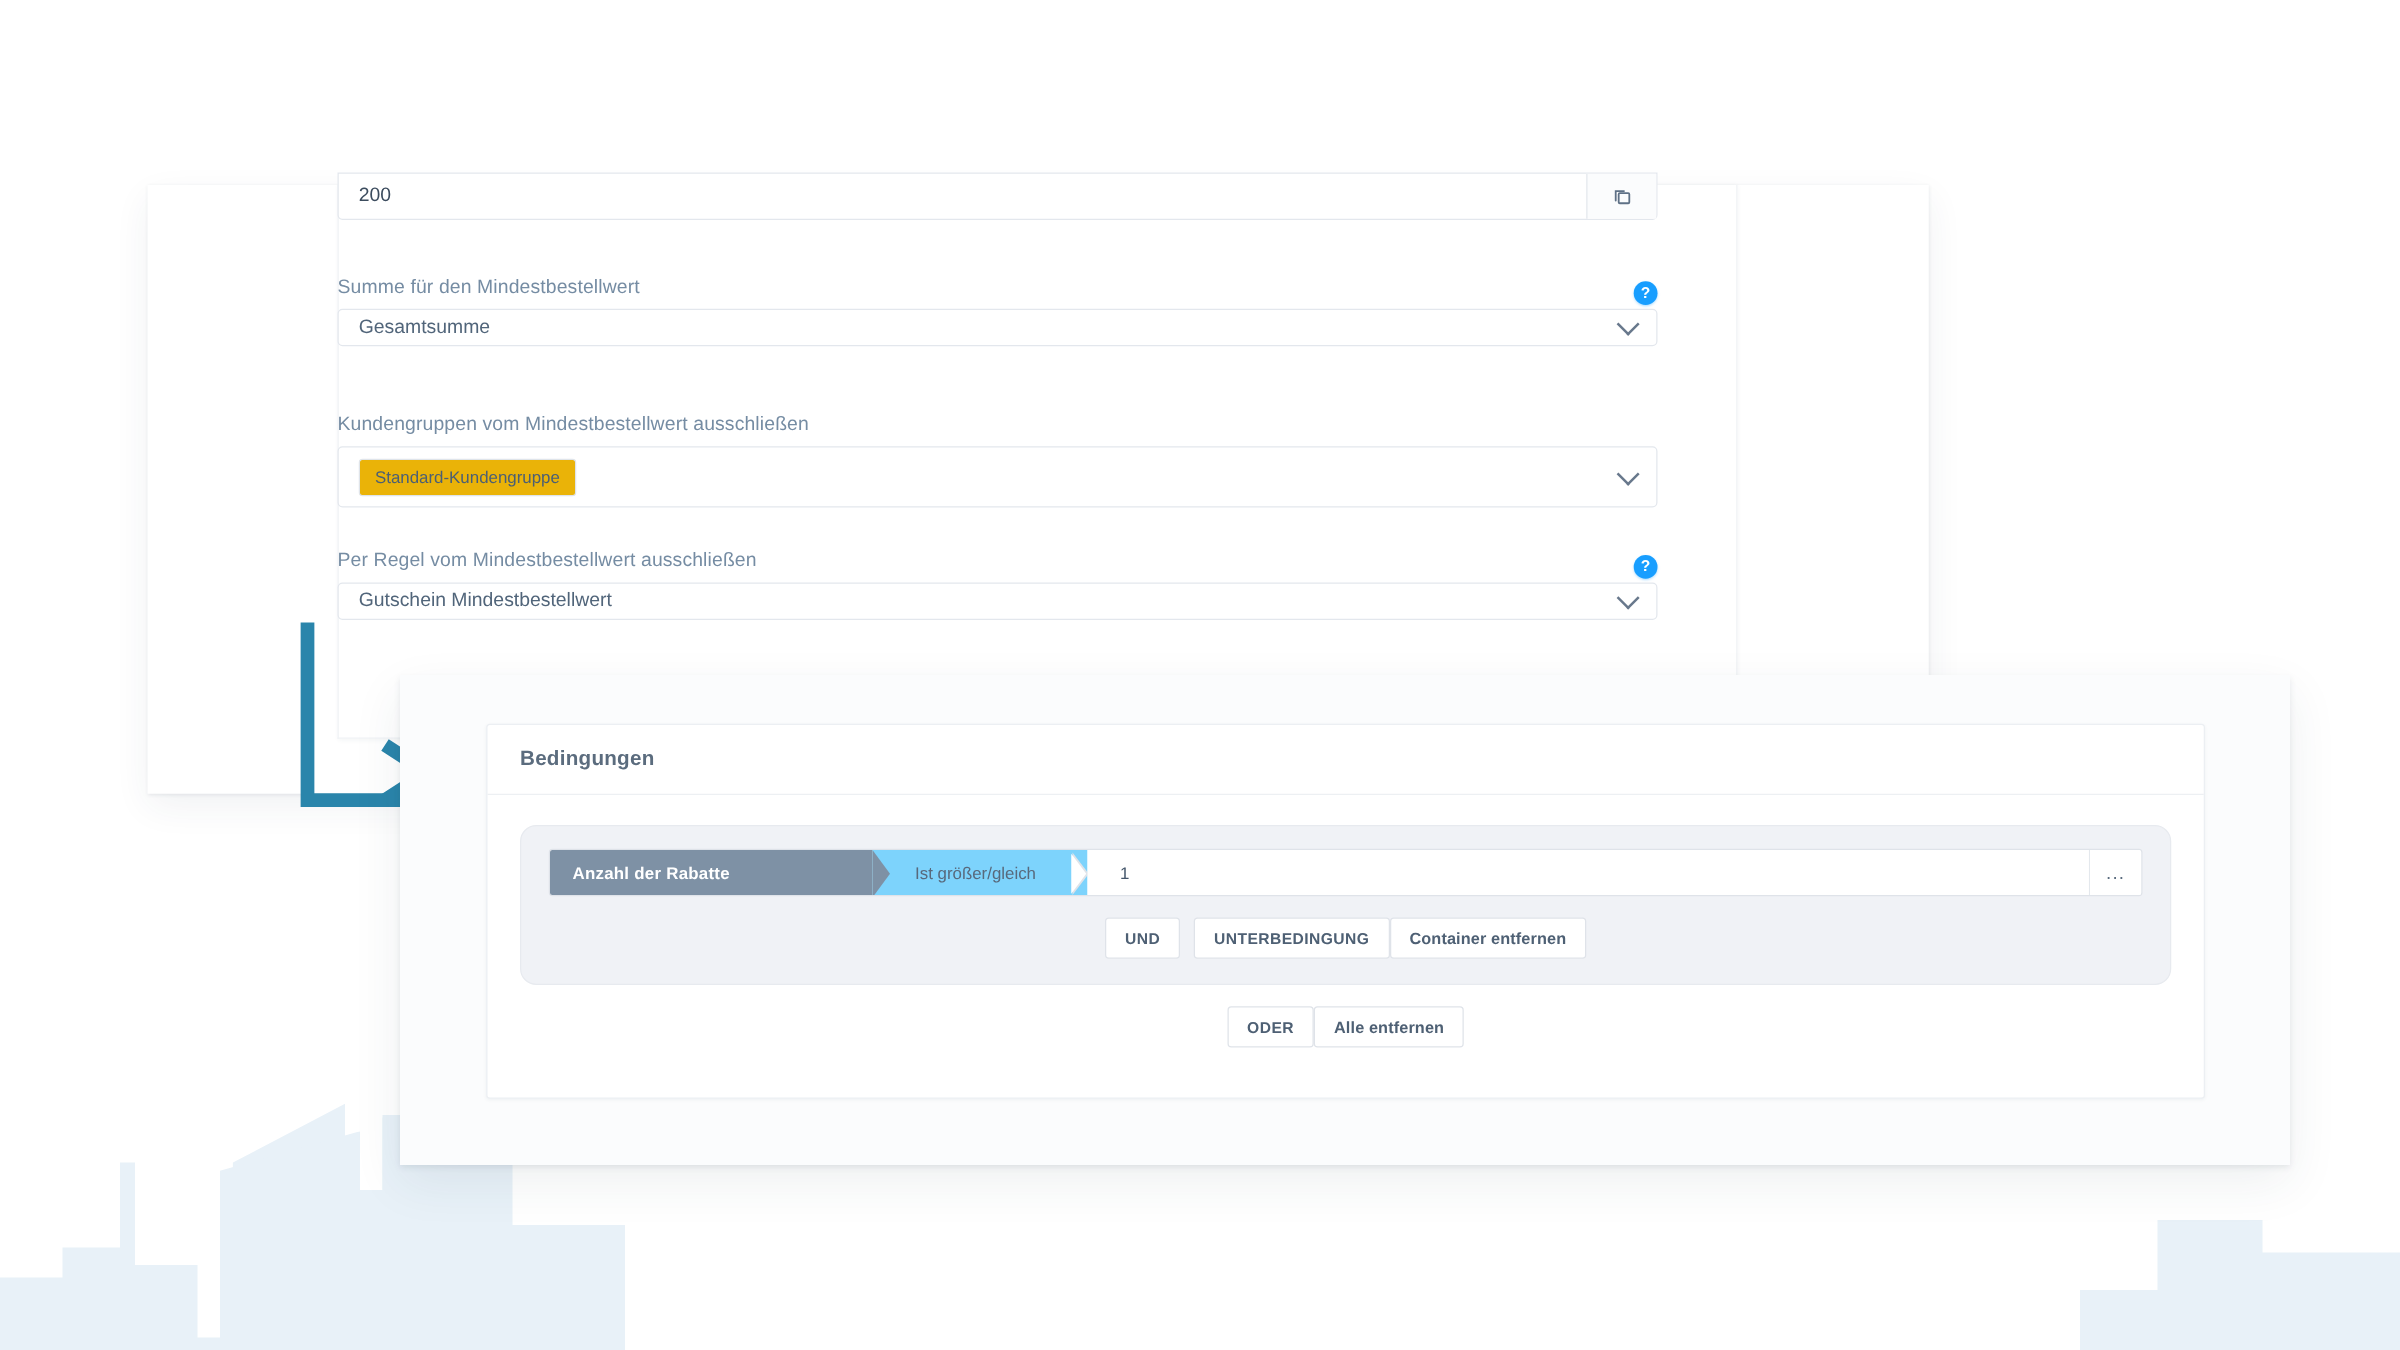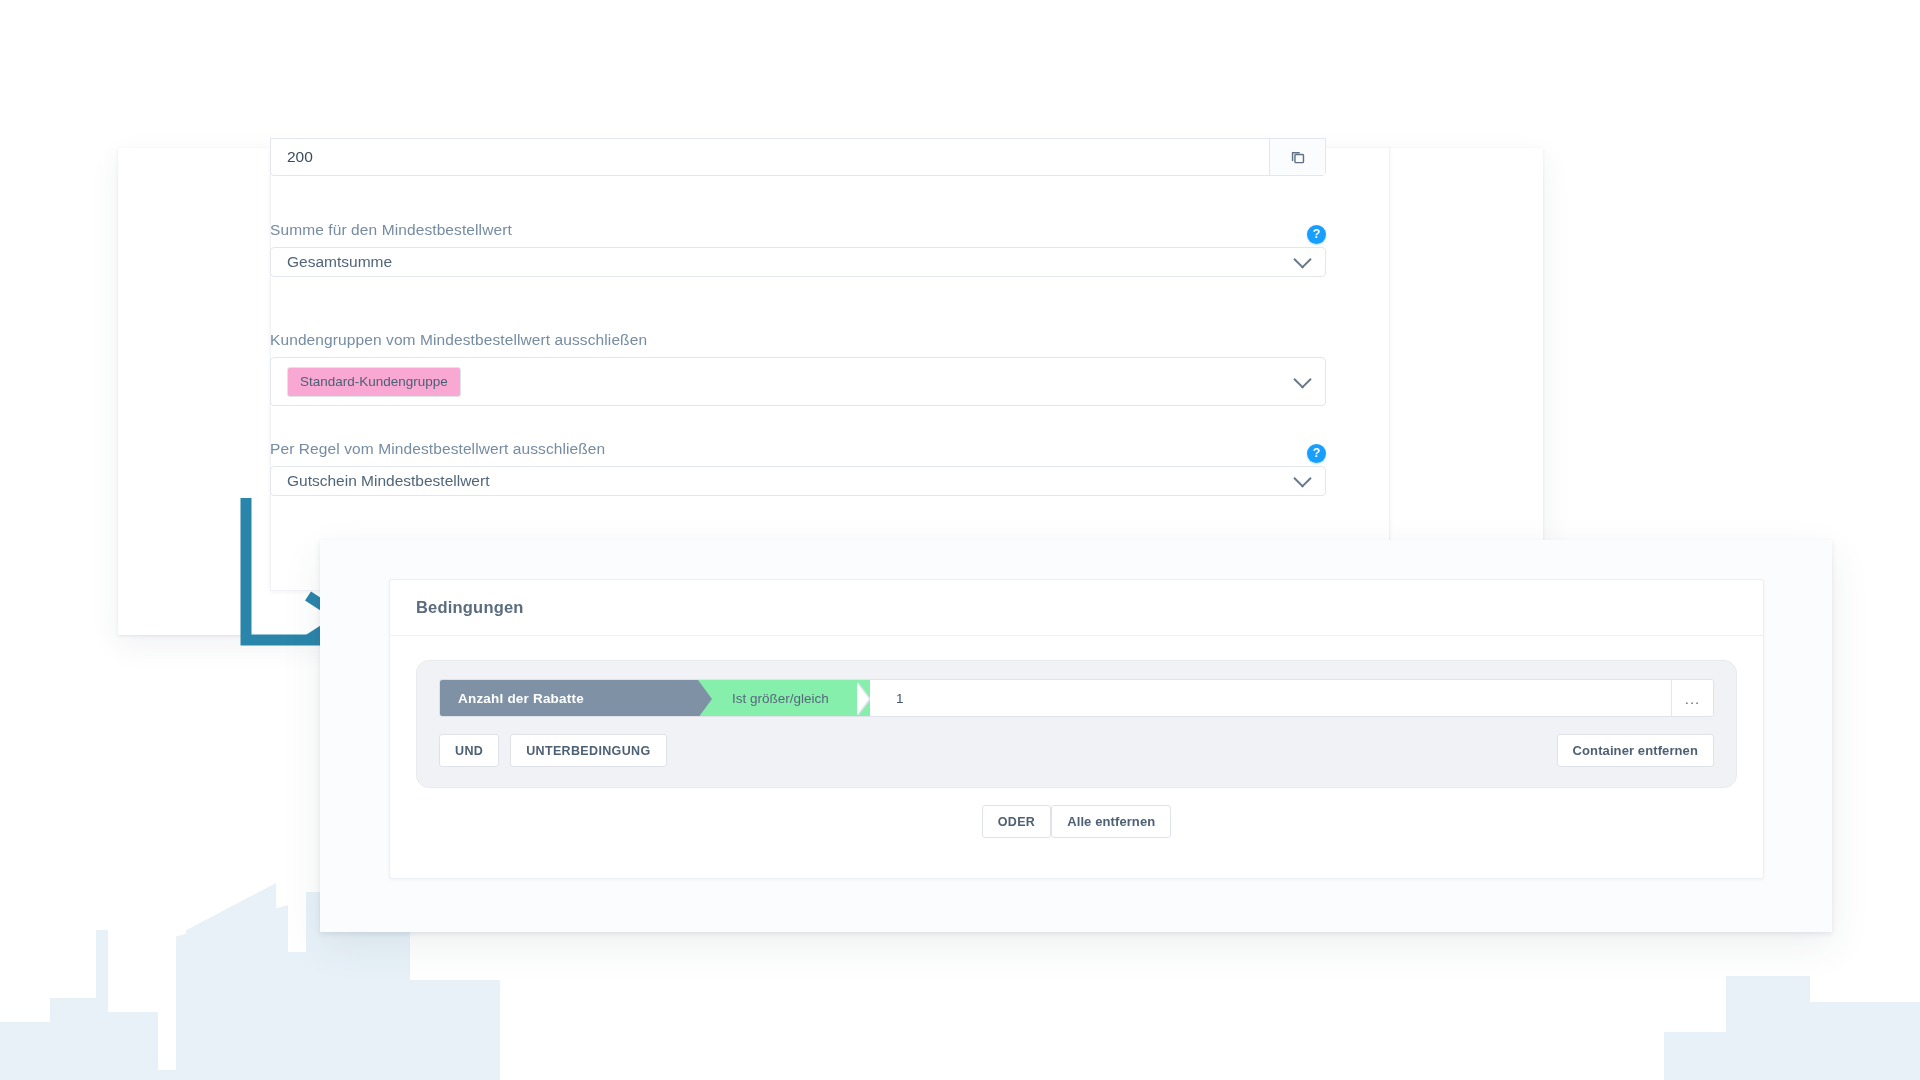--- a/index.html
+++ b/index.html
@@ -82,21 +82,21 @@
     position: absolute; right: 0px; top: 0px;
     width: 56px; height: 100%;
     border-left: 1px solid #e3e7ed;
     background: #fbfcfd;
     display: flex; align-items: center; justify-content: center;
   }
 
   .tag-chip {
     display: inline-flex; align-items: center;
     height: 30px; padding: 0 12px;
-    background: #f9a8d4;
+    background: #eab308;
     border: 1px solid #dfe4ea;
     border-radius: 3px;
     font-size: 13.5px;
     color: #4b5f74;
   }
 
   
   .arrow-svg { position: absolute; left: 238px; top: 490px; }
 
   
@@ -161,21 +161,21 @@
     width: 0; height: 0;
     border-top: 19px solid transparent;
     border-bottom: 19px solid transparent;
     border-left: 14px solid #7e91a5;
     z-index: 2;
   }
   .crumb.op-seg {
     width: 172px;
     color: #58697c;
     padding-left: 34px;
-    background: #86efac;
+    background: #7dd3fc;
   }
   .crumb.op-seg::after {
     content: "";
     position: absolute; right: -1px; top: 2px;
     width: 0; height: 0;
     border-top: 17px solid transparent;
     border-bottom: 17px solid transparent;
     border-left: 13px solid #dfe3e9;
   }
   .crumb.op-seg::before {
@@ -195,21 +195,21 @@
   }
   .crumb-more {
     width: 42px;
     border-left: 1px solid #e4e8ed;
     display: flex; align-items: center; justify-content: center;
     color: #5a6b7e;
     font-size: 15px; letter-spacing: 1px;
     background: #ffffff;
   }
 
-  .btn-row { display: flex; align-items: center; justify-content: space-between; margin-top: 17px; }
+  .btn-row { display: flex; align-items: center; justify-content: center; margin-top: 17px; }
   .btn-group { display: flex; gap: 11px; }
 
   .btn {
     background: #ffffff;
     border: 1px solid #dfe3e9;
     border-radius: 3px;
     height: 33px;
     padding: 0 15px;
     font-size: 12.5px;
     font-weight: bold;

